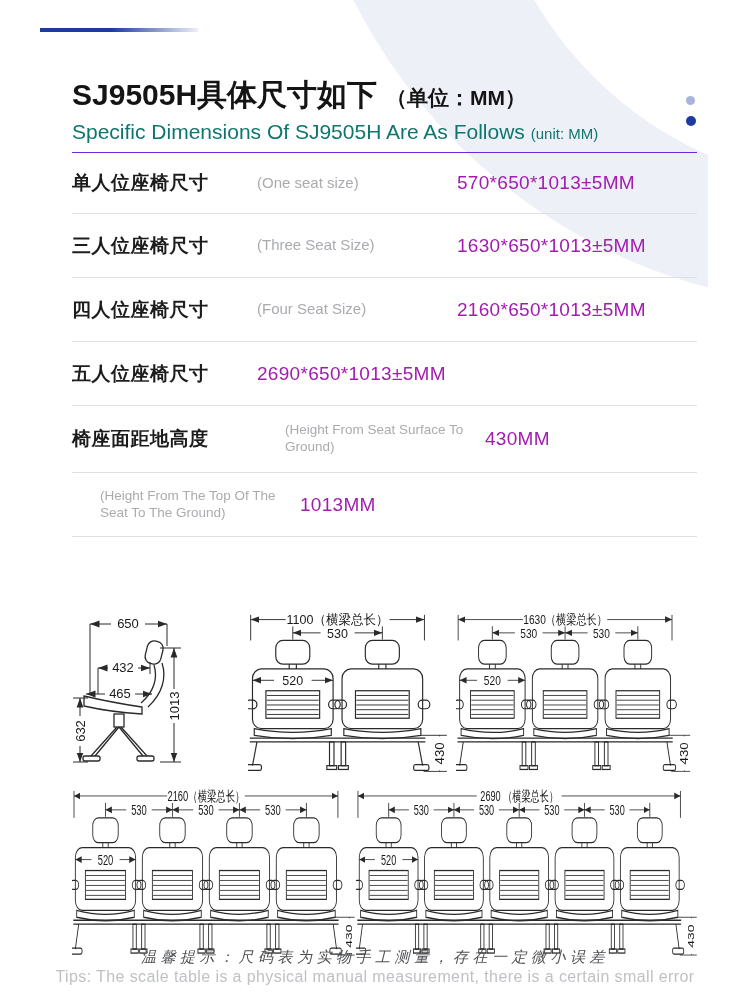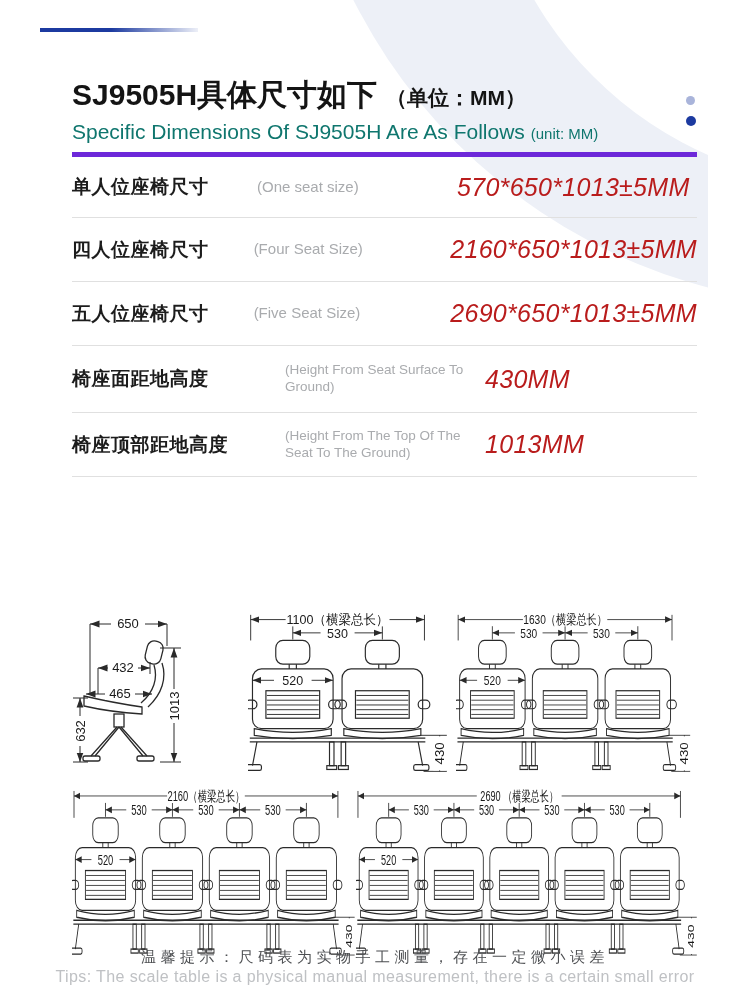--- a/index.html
+++ b/index.html
@@ -16,41 +16,41 @@
   .dot{position:absolute;border-radius:50%;}
   .dot-light{left:686px;top:96px;width:9px;height:9px;background:#a9b4da;}
   .dot-dark{left:686px;top:116px;width:10px;height:10px;background:#1c3aa0;}
   
   .hdr{position:absolute;left:72px;top:78px;width:625px;}
   .title{font-size:30px;font-weight:bold;color:#141414;line-height:1.1;white-space:nowrap;}
   .title .unit{font-size:21px;margin-left:9px;font-weight:bold;}
   .subtitle{margin-top:9px;font-size:21px;color:#0f766e;white-space:nowrap;}
   .subtitle .sub-unit{font-size:15px;}
   
-  .spec{position:absolute;left:72px;top:152px;width:625px;border-top:5px solid #6d28d9;}
+  .spec{position:absolute;left:72px;top:152px;width:625px;border-top:1px solid #6d28d9;}
   .spec-row{display:flex;align-items:center;height:63px;border-bottom:1px solid #e0e0e0;}
   .spec-row.r1{height:60px;}
   .spec-row.tall{height:66px;align-items:center;}
   .zh{width:185px;font-size:19px;font-weight:bold;color:#1c1c1c;letter-spacing:0.5px;}
   .en{width:200px;font-size:15px;color:#a9abae;line-height:1.25;box-sizing:border-box;padding-right:14px;}
   .en.sm{font-size:13.5px;margin-left:28px;}
-  .val{flex:1;font-size:25px;color:#b91c1c;letter-spacing:0.3px;font-style:italic;}
+  .val{flex:1;font-size:19px;color:#a21caf;letter-spacing:0.3px;}
   
   .drawings{position:absolute;left:0;top:0;width:750px;height:992px;}
   .fv,.sv{position:absolute;}
   svg text{font-family:"Liberation Sans","DejaVu Sans",sans-serif;fill:#1a1a1a;}
   .ln{stroke:#2a2a2a;stroke-width:1.3;fill:none;}
   .thin{stroke:#2a2a2a;stroke-width:1;fill:none;}
   .dimline{stroke:#2a2a2a;stroke-width:1;fill:none;marker-start:url(#mA);marker-end:url(#mA);}
   .lblbg{fill:#ffffff;stroke:none;}
   .dimtxt{font-size:14px;}
   .dimtxt-s{font-size:13px;}
   
   .tip-zh{position:absolute;left:0;top:948px;width:750px;text-align:center;
-    font-size:15px;color:#4d4f52;letter-spacing:4.5px;}
+    font-size:15px;color:#4d4f52;letter-spacing:4.5px;font-style:italic;}
   .tip-en{position:absolute;left:0;top:968px;width:750px;text-align:center;
     font-size:16px;color:#bfc1c4;letter-spacing:0.4px;}
 </style>
 </head>
 <body>
 
 <div class="canvas">
 
   <div class="arc-outer"></div>
   <div class="arc-inner"></div>
@@ -68,36 +68,39 @@
     </div>
   </div>
 
   <div class="spec">
     <div class="spec-row r1">
       <div class="zh">单人位座椅尺寸</div>
       <div class="en">(One seat size)</div>
       <div class="val">570*650*1013±5MM</div>
     </div>
     <div class="spec-row">
+      <div class="zh">三人位座椅尺寸</div>
+      <div class="en">(Three Seat Size)</div>
+      <div class="val">1630*650*1013±5MM</div>
+    </div>
+    <div class="spec-row">
       <div class="zh">四人位座椅尺寸</div>
       <div class="en">(Four Seat Size)</div>
       <div class="val">2160*650*1013±5MM</div>
     </div>
     <div class="spec-row">
       <div class="zh">五人位座椅尺寸</div>
-      <div class="en">(Five Seat Size)</div>
       <div class="val">2690*650*1013±5MM</div>
     </div>
     <div class="spec-row tall">
       <div class="zh">椅座面距地高度</div>
       <div class="en sm">(Height From Seat Surface To Ground)</div>
       <div class="val">430MM</div>
     </div>
     <div class="spec-row">
-      <div class="zh">椅座顶部距地高度</div>
       <div class="en sm">(Height From The Top Of The Seat To The Ground)</div>
       <div class="val">1013MM</div>
     </div>
   </div>
 
   <div class="drawings">
 
     <svg width="0" height="0" style="position:absolute" aria-hidden="true">
       <defs>
         <marker id="mA" markerWidth="11" markerHeight="8" refX="9.5" refY="4" orient="auto-start-reverse" markerUnits="userSpaceOnUse">

